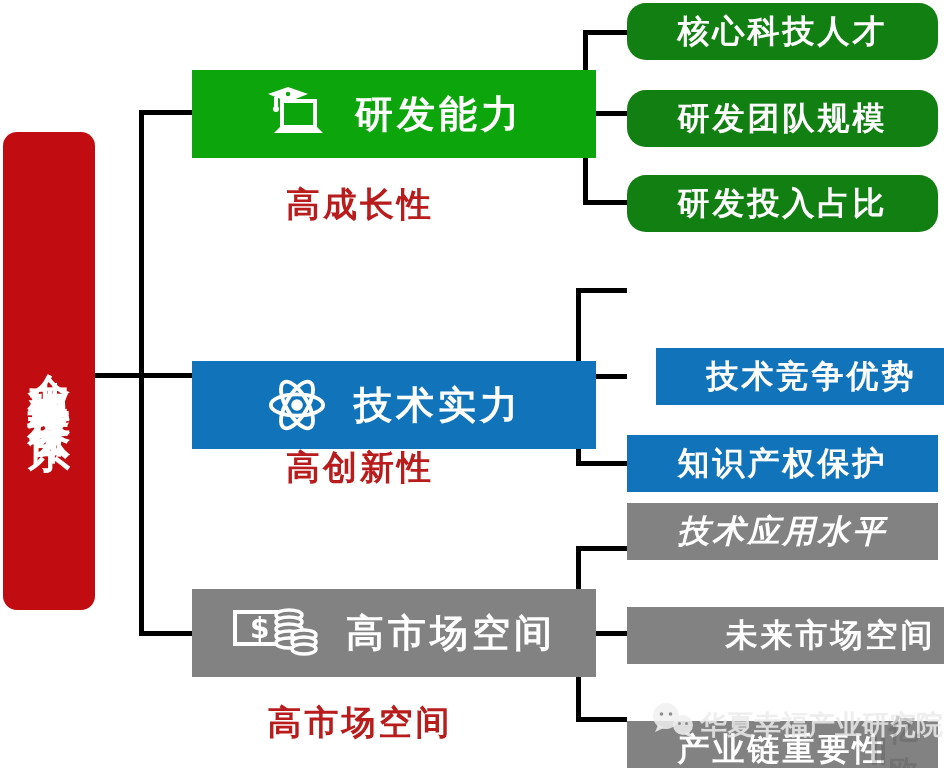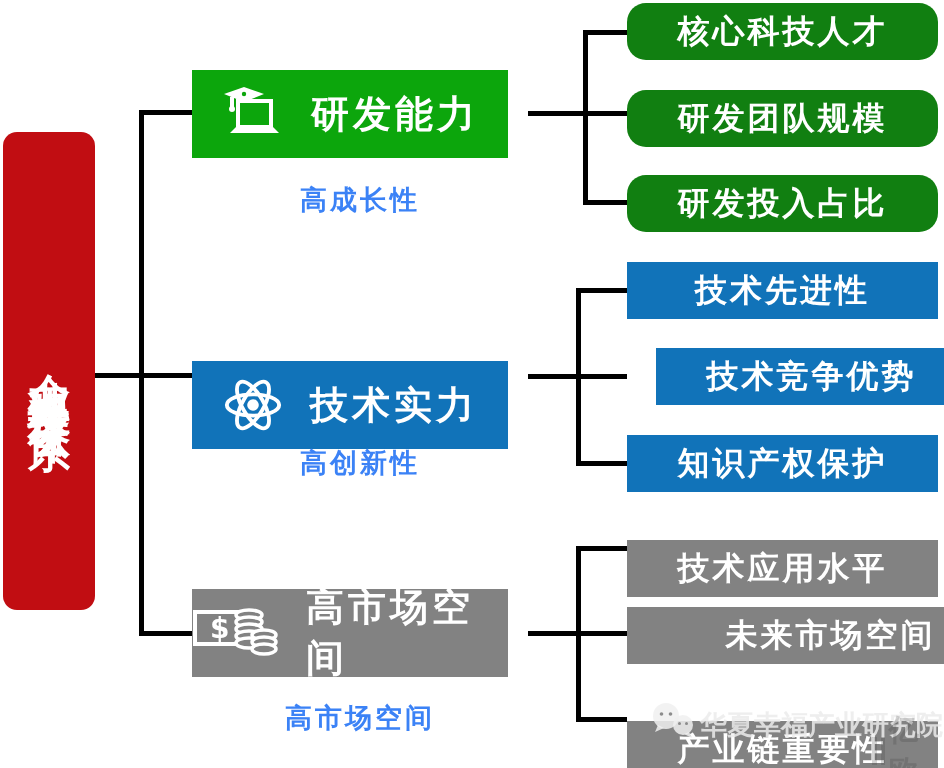--- a/index.html
+++ b/index.html
@@ -34,21 +34,21 @@
   
   .line {
     position: absolute;
     background: #000000;
   }
 
   
   .box-main {
     position: absolute;
     left: 192px;
-    width: 316px; height: 88px;
+    width: 404px; height: 88px;
     display: flex;
     align-items: center;
     justify-content: center;
     gap: 26px;
     color: #ffffff;
     font-size: 38px;
     font-weight: bold;
     letter-spacing: 4px;
   }
   .box-main .icon { flex: 0 0 auto; display: flex; align-items: center; }
@@ -56,22 +56,22 @@
   .branch-green { background: #0ca60c; }
   .branch-blue  { background: #1173b9; }
   .branch-gray  { background: #828282; }
 
   
   .caption {
     position: absolute;
     left: 192px;
     width: 336px;
     text-align: center;
-    color: #3b82f6;
-    font-size: 27px;
+    color: #b91c1c;
+    font-size: 34px;
     font-weight: bold;
     letter-spacing: 3px;
   }
 
   
   .box-leaf {
     position: absolute;
     left: 627px;
     width: 311px; height: 57px;
     display: flex;
@@ -169,21 +169,20 @@
       <svg width="62" height="62" viewBox="0 0 64 64">
         <ellipse cx="32" cy="32" rx="27" ry="11" fill="none" stroke="#ffffff" stroke-width="4"></ellipse>
         <ellipse cx="32" cy="32" rx="27" ry="11" fill="none" stroke="#ffffff" stroke-width="4" transform="rotate(60 32 32)"></ellipse>
         <ellipse cx="32" cy="32" rx="27" ry="11" fill="none" stroke="#ffffff" stroke-width="4" transform="rotate(120 32 32)"></ellipse>
         <circle cx="32" cy="32" r="6" fill="#ffffff"></circle>
       </svg>
     </span>
     <span>技术实力</span>
   </div>
   <div class="caption" style="top:445px;">高创新性</div>
-  <div class="box-leaf leaf-blue" style="top:262px;">技术先进性</div>
   <div class="box-leaf leaf-blue" style="top:348px;margin-left:29px;">技术竞争优势</div>
   <div class="box-leaf leaf-blue" style="top:435px;">知识产权保护</div>
 
   <div class="box-main branch-gray" style="top:589px;">
     <span class="icon">
       <svg width="88" height="52" viewBox="0 0 88 52">
         <rect x="3" y="5" width="46" height="32" fill="none" stroke="#ffffff" stroke-width="4"></rect>
         <text x="18" y="31" fill="#ffffff" font-size="28" font-weight="bold" font-family="DejaVu Sans, sans-serif">$</text>
         <g stroke="#ffffff" stroke-width="3.5" fill="#828282">
           <ellipse cx="57" cy="8" rx="13" ry="5"></ellipse>
@@ -193,21 +192,21 @@
           <ellipse cx="57" cy="36" rx="13" ry="5"></ellipse>
           <ellipse cx="72" cy="28" rx="12" ry="5"></ellipse>
           <ellipse cx="72" cy="35" rx="12" ry="5"></ellipse>
           <ellipse cx="72" cy="42" rx="12" ry="5"></ellipse>
         </g>
       </svg>
     </span>
     <span>高市场空间</span>
   </div>
   <div class="caption" style="top:700px;">高市场空间</div>
-  <div class="box-leaf leaf-gray" style="top:540px;">技术应用水平</div>
+  <div class="box-leaf leaf-gray" style="top:503px;font-style:italic;">技术应用水平</div>
   <div class="box-leaf leaf-gray" style="top:607px;padding-left:48px;">未来市场空间</div>
   <div class="box-leaf leaf-gray" style="top:692px;margin-top:29px;">产业链重要性</div>
 
   <div class="watermark-wechat">
     <span>
       <svg width="46" height="40" viewBox="0 0 46 40">
         <g fill="rgba(240,240,240,0.85)">
           <circle cx="16" cy="15" r="13"></circle>
           <path d="M8 24 L5 31 L14 27 Z"></path>
           <circle cx="33" cy="24" r="10"></circle>

